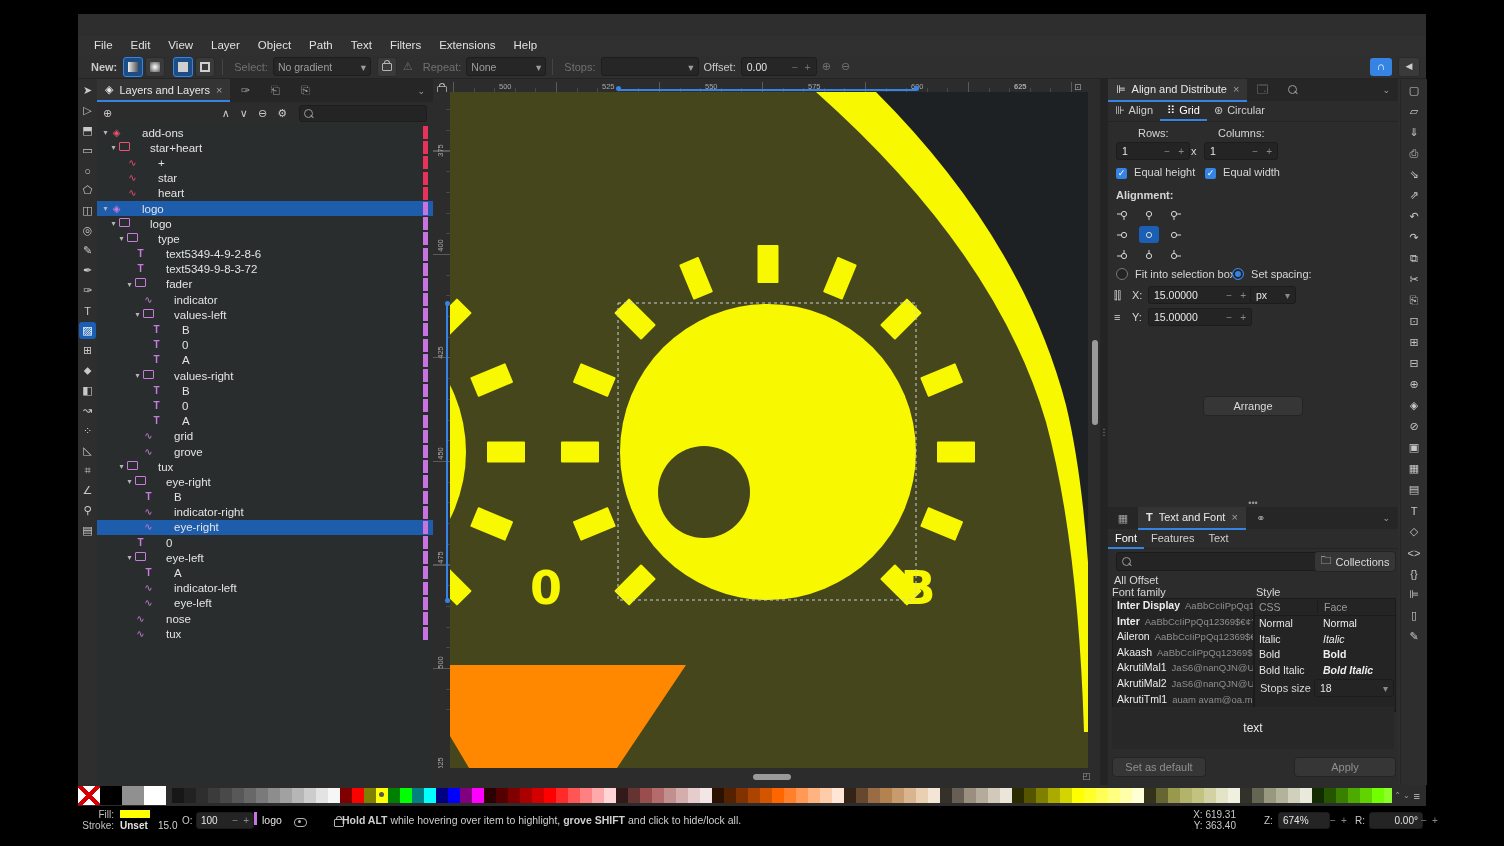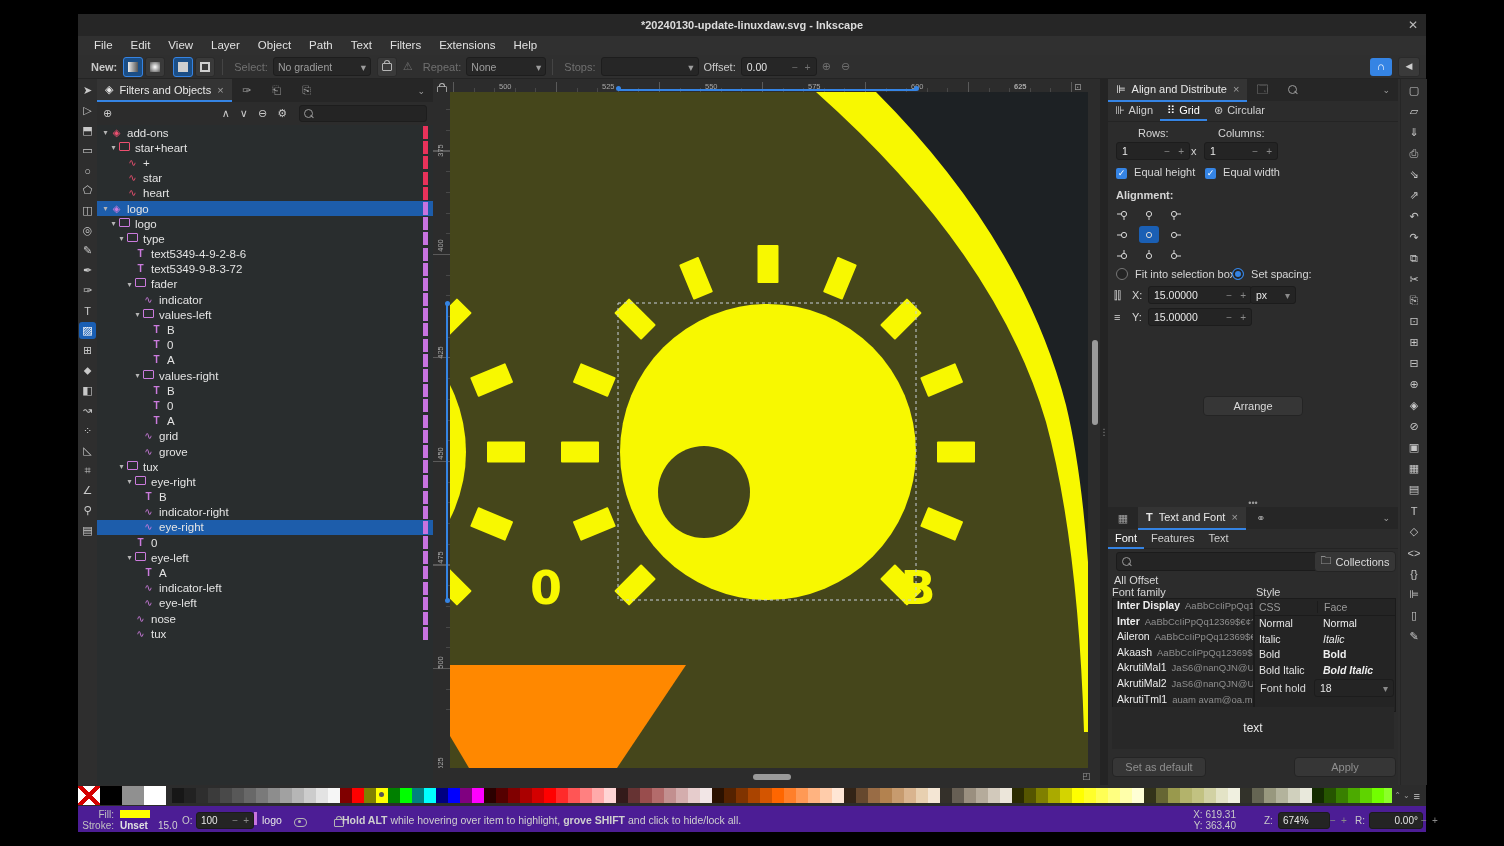--- a/index.html
+++ b/index.html
@@ -49,21 +49,21 @@
   #layers-tools{height:22px;display:flex;align-items:center;padding:0 6px;gap:10px;color:#c9c9c9;font-size:11px;background:#2c2c2c;}
   .lsearch{flex:0 0 118px;height:15px;background:#242424;border:1px solid #1d1d1d;border-radius:3px;
            display:flex;align-items:center;padding:0 4px;margin-left:2px;}
   #tree{left:0;top:46px;width:336px;height:660px;background:#292d2e;overflow:hidden;}
   .trow{position:relative;height:15.2px;display:flex;align-items:center;font-size:11.5px;color:#e3e3e3;}
   .trow.sel{background:#1d5dab;}
   .tarrow{width:9px;font-size:8px;color:#b5b5b5;flex:0 0 9px;text-align:center;}
   .tico{flex:0 0 13px;text-align:center;font-size:10px;line-height:12px;}
   .tico .fold{display:inline-block;width:9px;height:7px;border:1px solid currentColor;border-radius:1px;}
   .tico .rect{display:inline-block;width:8px;height:8px;border:1px solid currentColor;}
-  .tlabel{margin-left:4px;white-space:nowrap;}
+  .tlabel{margin-left:19px;white-space:nowrap;}
   .tbar{position:absolute;right:5px;top:1px;width:5px;height:13px;}
   .c-red{color:#ed5070;} .c-purple{color:#cb7bdd;}
   
   #canvas{left:355px;top:65px;width:667px;height:706px;background:#2c2c2c;}
   #corner{left:0;top:3px;width:17px;height:10px;color:#b9b9b9;font-size:8px;text-align:center;line-height:10px;}
   #hruler{left:17px;top:3px;width:638px;height:10px;background:#2c2c2c;overflow:hidden;
     background-image:repeating-linear-gradient(90deg,#5a5a5a 0 1px,transparent 1px 103px),
                      repeating-linear-gradient(90deg,#484848 0 1px,transparent 1px 20.6px);
     background-size:100% 10px,100% 4px;background-position:3px 0,3px 6px;background-repeat:no-repeat;}
   .hlab{position:absolute;top:0;font-size:7.5px;color:#a8a8a8;}
@@ -107,41 +107,37 @@
   #cmdbar{left:1322px;top:65px;width:26px;height:706px;background:#2e2e2e;border-left:1px solid #262626;}
   .cmd{width:24px;height:19px;color:#c6c6c6;font-size:11px;display:flex;align-items:center;justify-content:center;margin:2px auto 0;}
   
   #palette{left:0;top:771px;width:1348px;height:21px;background:#2c2c2c;display:flex;align-items:center;}
   .sw-big{width:22px;height:19px;flex:0 0 22px;}
   .sw{width:12px;height:15px;flex:0 0 12px;position:relative;}
   .sw .mark{position:absolute;left:3px;top:4px;width:5px;height:5px;border-radius:50%;background:#555;}
   .sw-none{background:#fff;background-image:linear-gradient(45deg,transparent 43%,#d40000 43% 57%,transparent 57%),
            linear-gradient(-45deg,transparent 43%,#d40000 43% 57%,transparent 57%);}
   
-  #status{left:0;top:792px;width:1348px;height:26px;background:#4c1d95;font-size:10px;color:#c9c9c9;}
+  #status{left:0;top:792px;width:1348px;height:26px;background:#000000;font-size:10px;color:#c9c9c9;}
   .fs-lbl{position:absolute;width:34px;text-align:right;color:#c2c2c2;}
   .sb-box{background:#242424;border:1px solid #1b1b1b;border-radius:3px;height:15px;display:flex;
           align-items:center;padding:0 4px;font-size:10px;color:#e6e6e6;gap:5px;}
   .mag{display:inline-block;width:7px;height:7px;border:1px solid #9a9a9a;border-radius:50%;position:relative;}
   .mag::after{content:"";position:absolute;left:5px;top:6px;width:4px;height:1px;background:#9a9a9a;transform:rotate(45deg);}
   .eye{display:inline-block;width:11px;height:7px;border:1px solid #b5b5b5;border-radius:50%/70%;position:relative;}
   .eye::after{content:"";position:absolute;left:3px;top:1px;width:3px;height:3px;border-radius:50%;background:#b5b5b5;}
   .lockg{display:inline-block;width:8px;height:6px;border:1px solid #b5b5b5;border-radius:1px;position:relative;margin-top:4px;}
   .lockg::before{content:"";position:absolute;left:1px;top:-4px;width:4px;height:3px;border:1px solid #b5b5b5;border-bottom:none;border-radius:3px 3px 0 0;}
 </style>
 </head>
 <body>
 
 <div id="stage">
  <div id="win" class="abs">
 
-  <div id="titlebar" class="abs">
-    <span>*20240130-update-linuxdaw.svg - Inkscape</span>
-    <span id="title-close" class="abs">✕</span>
-  </div>
 
   <div id="menubar" class="abs">
         <span class="menu-item">File</span>
         <span class="menu-item">Edit</span>
         <span class="menu-item">View</span>
         <span class="menu-item">Layer</span>
         <span class="menu-item">Object</span>
         <span class="menu-item">Path</span>
         <span class="menu-item">Text</span>
         <span class="menu-item">Filters</span>
@@ -221,21 +217,21 @@
         <div class="tool">⌗</div>
         <div class="tool">∠</div>
         <div class="tool">⚲</div>
         <div class="tool">▤</div>
       </div>
 
   <div id="layers" class="abs">
     <div class="tabbar">
       <div class="tab-active">
         <span>◈</span>
-        <span>Filters and Objects</span>
+        <span>Layers and Layers</span>
         <span style="color:#9f9f9f">×</span>
       </div>
       <span class="tab-ico">✑</span>
       <span class="tab-ico">⎗</span>
       <span class="tab-ico">⎘</span>
       <span class="tab-caret">⌄</span>
     </div>
     <div id="layers-tools">
       <span>⊕</span>
       <span style="margin-left:auto">∧</span>
@@ -741,21 +737,21 @@
           </div>
           <div class="srow">
             <span style="width:58px;padding-left:4px;color:#e6e6e6">Bold</span>
             <span style="padding-left:6px;color:#efefef;font-weight:bold;">Bold</span>
           </div>
           <div class="srow">
             <span style="width:58px;padding-left:4px;color:#e6e6e6">Bold Italic</span>
             <span style="padding-left:6px;color:#efefef;font-weight:bold;font-style:italic;">Bold Italic</span>
           </div>
         </div>
-    <span class="abs dock-lbl" style="left:152px;top:603px">Font hold</span>
+    <span class="abs dock-lbl" style="left:152px;top:603px">Stops size</span>
     <div class="abs spinbox" style="left:206px;top:600px;width:68px">
       <span>18</span>
           <span class="spm" style="margin-left:auto">▾</span>
     </div>
     <div class="abs" style="left:4px;top:628px;width:282px;height:42px;background:#282828;display:flex;align-items:center;justify-content:center">
       <span style="font-size:12px;color:#e8e8e8">text</span>
     </div>
     <div class="abs pbtn" style="left:4px;top:678px;width:92px;height:18px;color:#8f8f8f">Set as default</div>
     <div class="abs pbtn" style="left:186px;top:678px;width:100px;height:18px;color:#8f8f8f">Apply</div>
   </div>

